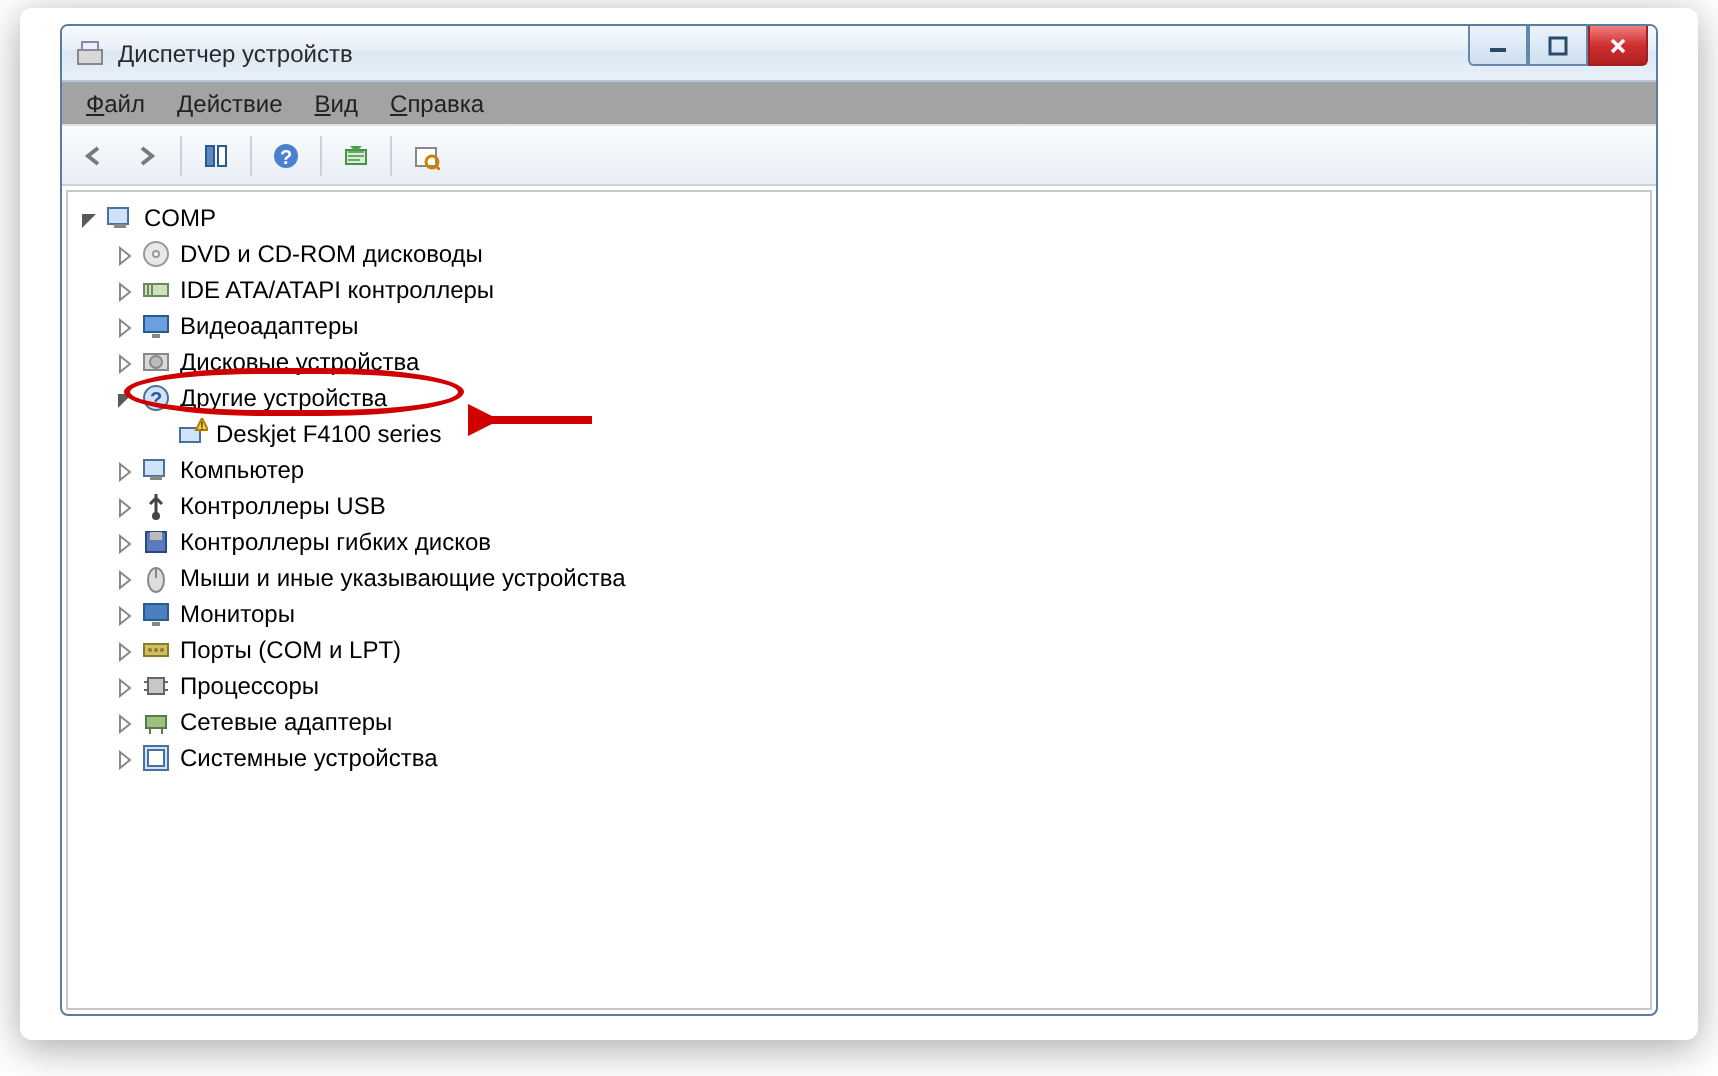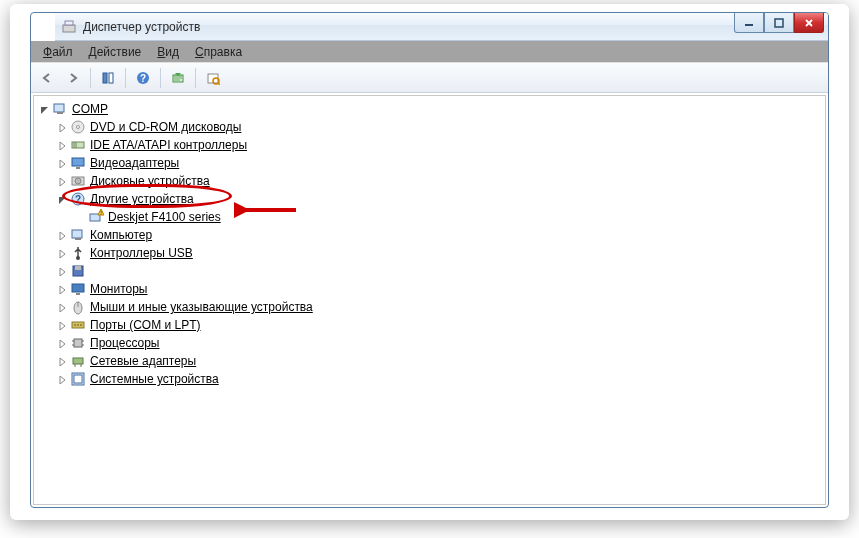--- a/index.html
+++ b/index.html
@@ -25,21 +25,20 @@
   display: flex; flex-direction: column;
   overflow: hidden;
 }
 .titlebar {
   height: 28px;
   background: linear-gradient(to bottom, #f7fbff 0%, #e6eef7 45%, #dbe7f3 46%, #e8f1fa 100%);
   border-bottom: 1px solid #b7c8db;
   display: flex; align-items: center;
   padding-left: 6px;
   position: relative;
-  margin-left: 24px;
 }
 .titlebar .ticon {
   width: 16px; height: 16px; margin-right: 6px;
   display: inline-flex; align-items: center; justify-content: center;
 }
 .titlebar .title { color: #2a2a2a; }
 .win-controls {
   position: absolute; right: 4px; top: 0;
   display: flex; gap: 0;
 }
@@ -78,21 +77,21 @@
   width: 24px; height: 24px;
   display: flex; align-items: center; justify-content: center;
   border: 1px solid transparent; border-radius: 3px;
 }
 .tsep { width: 1px; height: 20px; background: #c8d2de; margin: 0 3px; }
 .content {
   flex: 1; border: 1px solid #c8c8c8; margin: 2px;
   background: #fff; overflow: auto; padding: 4px 2px;
   position: relative;
 }
-.tree { list-style: none; text-decoration: underline; }
+.tree { list-style: none; }
 .tree ul { list-style: none; padding-left: 18px; }
 .tree li { white-space: nowrap; line-height: 18px; }
 .row {
   display: flex; align-items: center; height: 18px;
   padding-left: 2px;
 }
 .exp {
   width: 12px; height: 12px; margin-right: 2px;
   display: inline-flex; align-items: center; justify-content: center;
 }
@@ -350,52 +349,53 @@
                   <svg width="11" height="11">
                     <path d="M3 2 L8 6 L3 10 Z" fill="none" stroke="#888"></path>
                   </svg>
                 </span>
     <span class="node-icon">
                   <svg width="16" height="16">
                     <rect x="3" y="3" width="10" height="10" fill="#5a7ac0" stroke="#2a4a80"></rect>
                     <rect x="5" y="3" width="6" height="4" fill="#bbb"></rect>
                   </svg>
                 </span>
+    <span class="label">Контроллеры гибких дисков</span>
+  </div>
+            </li>
+            <li>
+              <div class="row">
+    <span class="exp">
+                  <svg width="11" height="11">
+                    <path d="M3 2 L8 6 L3 10 Z" fill="none" stroke="#888"></path>
+                  </svg>
+                </span>
+    <span class="node-icon">
+                  <svg width="16" height="16">
+                    <ellipse cx="8" cy="9" rx="4" ry="6" fill="#ddd" stroke="#888"></ellipse>
+                    <line x1="8" y1="3" x2="8" y2="8" stroke="#888"></line>
+                  </svg>
+                </span>
+    <span class="label">Мыши и иные указывающие устройства</span>
   </div>
             </li>
             <li>
               <div class="row">
     <span class="exp">
                   <svg width="11" height="11">
                     <path d="M3 2 L8 6 L3 10 Z" fill="none" stroke="#888"></path>
                   </svg>
                 </span>
     <span class="node-icon">
                   <svg width="16" height="16">
                     <rect x="2" y="3" width="12" height="8" fill="#4a80c0" stroke="#2a5a90"></rect>
                     <rect x="6" y="12" width="4" height="2" fill="#888"></rect>
                   </svg>
                 </span>
     <span class="label">Мониторы</span>
-  </div>
-            </li>
-            <li>
-              <div class="row">
-    <span class="exp">
-                  <svg width="11" height="11">
-                    <path d="M3 2 L8 6 L3 10 Z" fill="none" stroke="#888"></path>
-                  </svg>
-                </span>
-    <span class="node-icon">
-                  <svg width="16" height="16">
-                    <ellipse cx="8" cy="9" rx="4" ry="6" fill="#ddd" stroke="#888"></ellipse>
-                    <line x1="8" y1="3" x2="8" y2="8" stroke="#888"></line>
-                  </svg>
-                </span>
-    <span class="label">Мыши и иные указывающие устройства</span>
   </div>
             </li>
             <li>
               <div class="row">
     <span class="exp">
                   <svg width="11" height="11">
                     <path d="M3 2 L8 6 L3 10 Z" fill="none" stroke="#888"></path>
                   </svg>
                 </span>
     <span class="node-icon">

